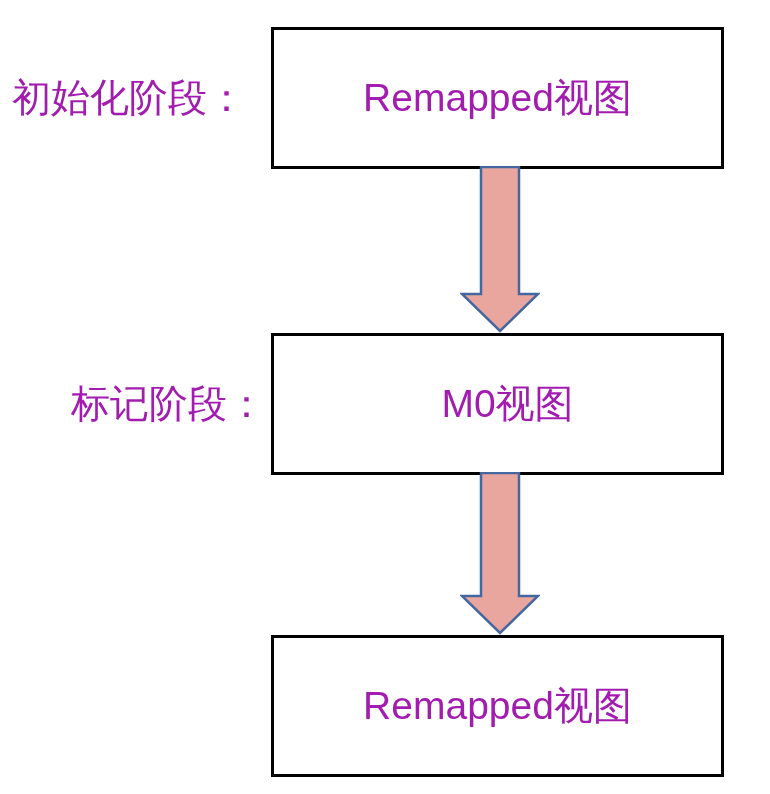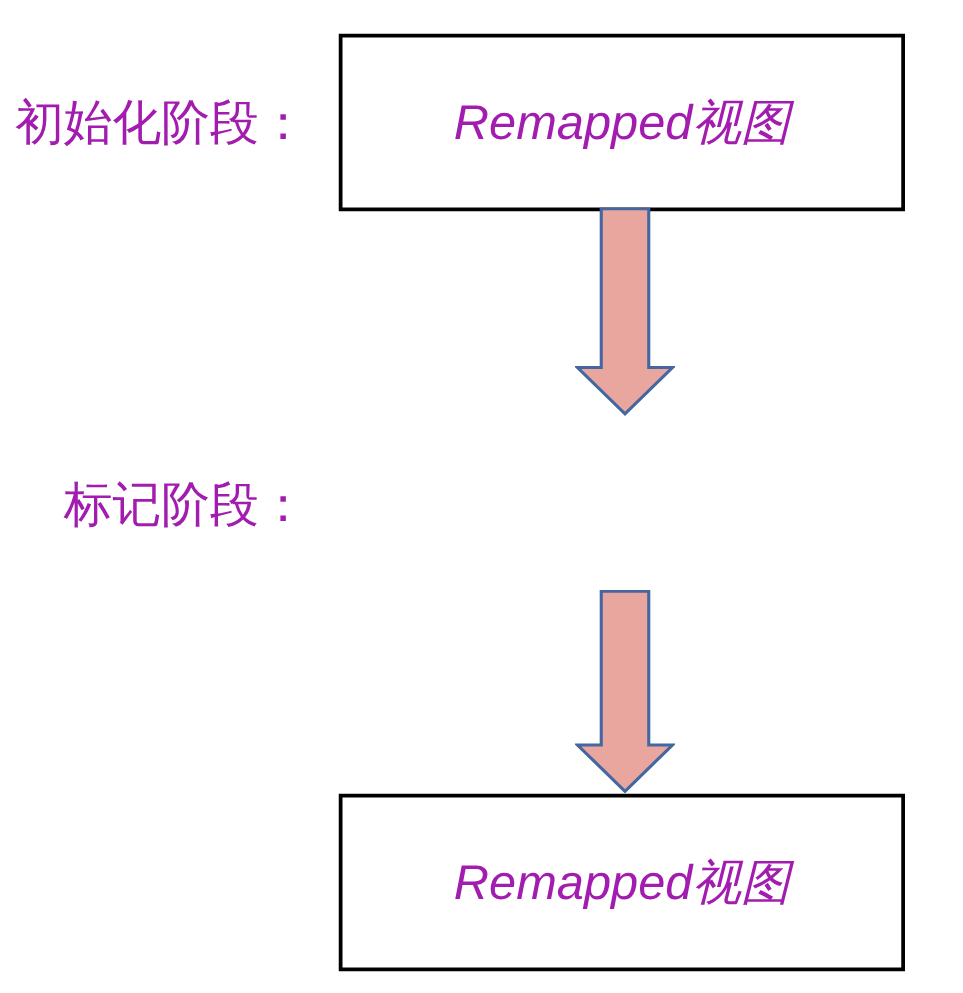--- a/index.html
+++ b/index.html
@@ -34,24 +34,23 @@
     width: 453px;
     height: 142px;
     box-sizing: border-box;
     border: 3px solid #000000;
     background: #ffffff;
     display: flex;
     align-items: center;
     justify-content: center;
     font-size: 39px;
     white-space: nowrap;
-    font-style: italic;
   }
   .row1 { top: 27px; }
-  .row2 { top: 333px; }
+  .row2 { top: 333px; padding-left: 20px; }
   .row3 { top: 635px; }
   .down-arrow {
     position: absolute;
     left: 460px;
     width: 80px;
   }
   .arrow1 { top: 166px; height: 167px; }
   .arrow2 { top: 472px; height: 163px; }
 </style>
 </head>
@@ -62,20 +61,23 @@
   <div class="phase-label row1">初始化阶段：</div>
   <div class="view-box row1">
     <span>Remapped视图</span>
   </div>
 
   <svg class="down-arrow arrow1" viewBox="0 0 80 167" xmlns="http://www.w3.org/2000/svg" stroke="#44679F">
     <polygon stroke-width="2.5" points="21,1 59,1 59,128 78,128 40,165 2,128 21,128" fill="#E8A69E"></polygon>
   </svg>
 
   <div class="phase-label row2">标记阶段：</div>
+  <div class="view-box row2">
+    <span>M0视图</span>
+  </div>
 
   <svg class="down-arrow arrow2" viewBox="0 0 80 163" xmlns="http://www.w3.org/2000/svg" stroke="#44679F">
     <polygon stroke-width="2.5" points="21,1 59,1 59,124 78,124 40,161 2,124 21,124" fill="#E8A69E"></polygon>
   </svg>
 
   <div class="view-box row3">
     <span>Remapped视图</span>
   </div>
 
 </div>

